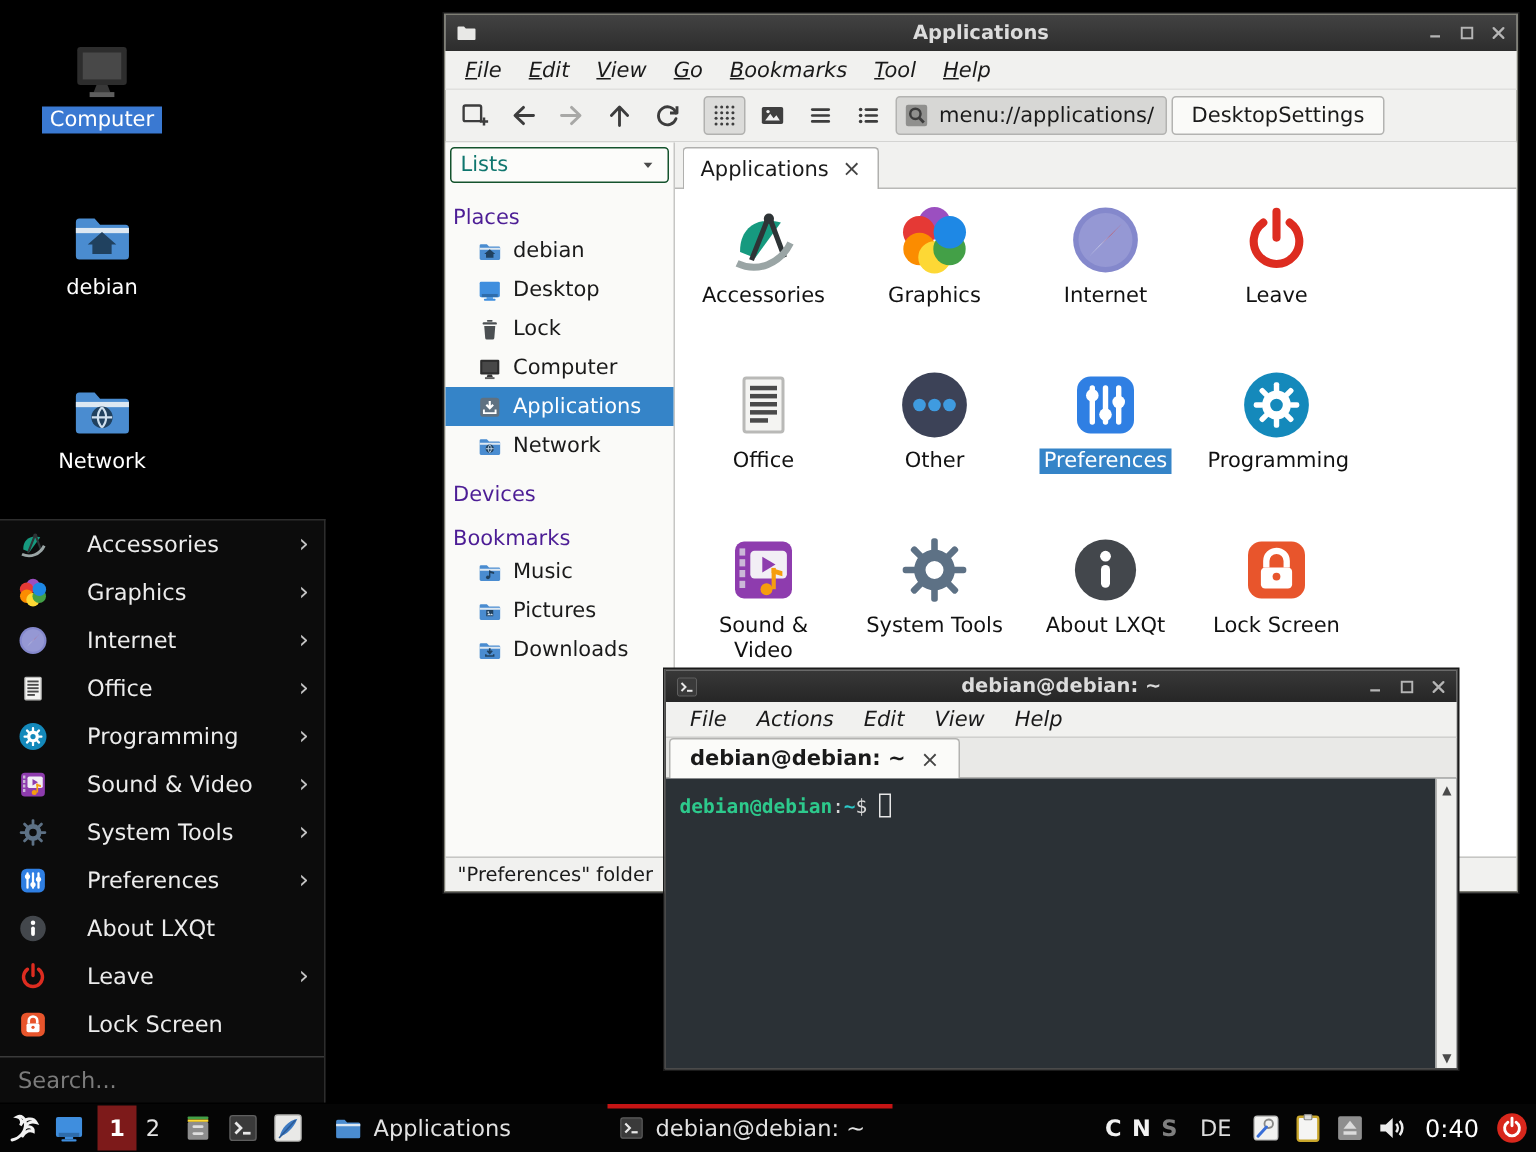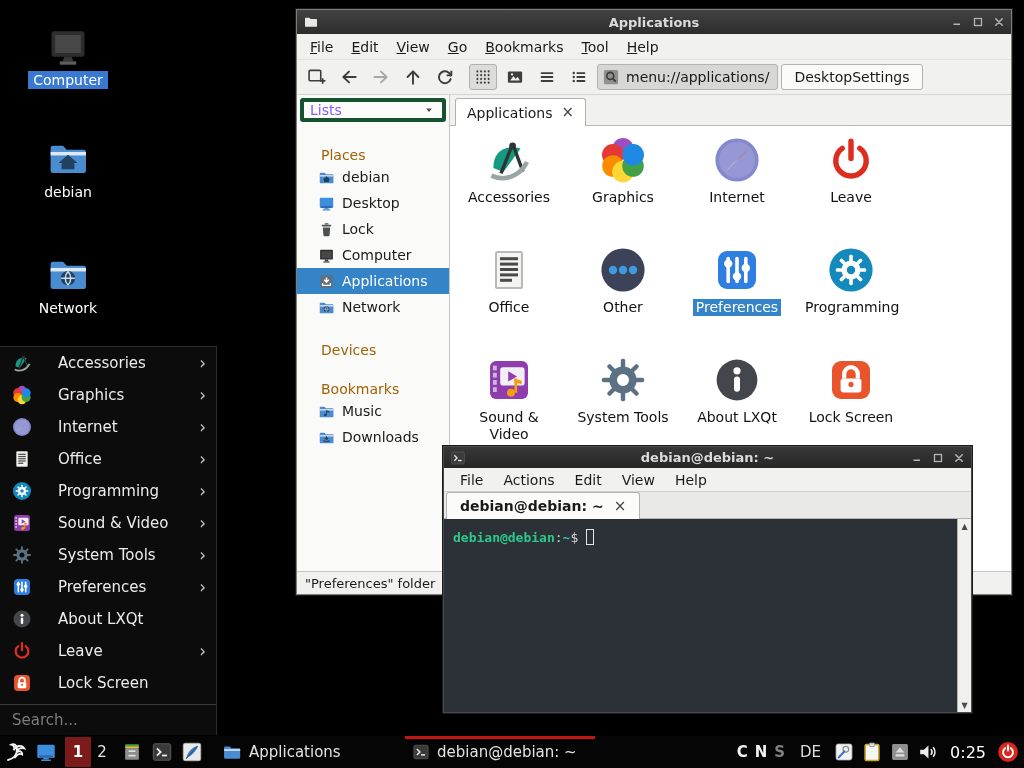--- a/index.html
+++ b/index.html
@@ -17,36 +17,36 @@
 .dicon .dlabel { margin-top:3px; font-size:14px; color:#fff; padding:1px 5px; }
 .dicon .dlabel.sel { background:#3a79d2; }
 
 
 .window { position:absolute; background:#f1f1ef; border:1px solid #7f7f75; outline:1px solid #1a1a1a; display:flex; flex-direction:column; }
 .titlebar { height:24px; background:linear-gradient(#424242,#2d2d2d); display:flex; align-items:center; padding:0 6px; position:relative; flex:0 0 auto; }
 .titlebar .title { position:absolute; left:0; right:0; text-align:center; color:#dcdcdc; font-weight:bold; font-size:13px; }
 .winbtns { margin-left:auto; display:flex; gap:9px; align-items:center; z-index:2; }
 .winbtn { width:12px; height:12px; color:#b5b5b5; }
 .menubar { display:flex; align-items:center; background:#f1f1ef; font-size:14px; color:#1a1a1a; flex:0 0 auto; }
-.mi { padding:0 9px; }
+.mi { padding:0 9px;font-style:italic; }
 
 
 #fm { left:296px; top:9px; width:716px; height:586px; }
 #fm .menubar { height:26px; padding-left:4px; border-bottom:1px solid #e0e0de; }
 .toolbar { height:35px; display:flex; align-items:center; padding:0 6px; gap:4px; border-bottom:1px solid #d4d4d2; flex:0 0 auto; }
 .tbtn { width:28px; height:26px; display:flex; align-items:center; justify-content:center; }
 .tbtn.pressed { background:#dcdcda; border:1px solid #b1b1af; border-radius:3px; }
 .pathwrap { display:flex; align-items:flex-end; margin-left:0; }
 .pathseg { height:26px; display:flex; align-items:center; gap:6px; background:#d7d7d5; border:1px solid #b3b3b1; border-radius:3px; padding:0 8px 0 4px; font-size:14px; color:#1a1a1a; }
 .pathbtn { height:26px; display:flex; align-items:center; justify-content:center; background:#fafaf8; border:1px solid #b3b3b1; border-radius:3px; padding:0 12px; font-size:14px; margin-left:3px; color:#1a1a1a; }
 .fmbody { flex:1; display:flex; min-height:0; }
 .sidebar { width:153px; background:#fafaf8; border-right:1px solid #c6c6c4; display:flex; flex-direction:column; }
-.combo { margin:3px; height:24px; background:#fcfcfa; border:4px solid #14532d; border-radius:3px; display:flex; align-items:center; font-size:14px; padding:0 6px; color:#8b5cf6;gap:47px; }
+.combo { margin:3px; height:24px; background:#fcfcfa; border:1px solid #14532d; border-radius:3px; display:flex; align-items:center; font-size:14px; padding:0 6px; color:#0f766e;gap:47px; }
 .combo .arr { margin-left:auto; width:14px; height:14px; }
-.sideheader { height:19px; font-size:14px; color:#a16207; padding-left:24px; display:flex; align-items:center; margin-top:20px; }
+.sideheader { height:19px; font-size:14px; color:#4c1d95; padding-left:5px; display:flex; align-items:center; margin-top:10px; }
 .srow { height:26px; display:flex; align-items:center; padding-left:21px; gap:7px; font-size:14px; color:#1a1a1a; }
 .srow.sel { background:#3584c8; color:#fff; }
 .mainview { flex:1; display:flex; flex-direction:column; background:#fff; min-width:0; }
 .tabbar { height:31px; background:#f1f1ef; border-bottom:1px solid #b9b9b7; display:flex; align-items:flex-end; padding-left:5px; flex:0 0 auto; }
 .tab { height:28px; background:#fff; border:1px solid #b0b0ae; border-bottom:none; border-radius:3px 3px 0 0; display:flex; align-items:center; gap:9px; padding:0 11px; font-size:14px; margin-bottom:-1px; color:#1a1a1a; }
 .tab .tclose { color:#444; font-size:15px; line-height:1; }
 .icongrid { flex:1; display:grid; grid-template-columns:repeat(4,114px); grid-auto-rows:110px; padding:6px 0 0 2px; overflow:hidden; }
 .cell { display:flex; flex-direction:column; align-items:center; padding-top:4px; }
 .cell .clabel { margin-top:5px; font-size:14px; line-height:17px; text-align:center; max-width:92px; color:#111; }
 .cell .clabel.sel { background:#3584c8; color:#fff; padding:0 3px; }
@@ -357,20 +357,32 @@
               <path d="M11.3 10.4 l4.8 1.3 v2 l-4.8 -1.3 Z" fill="#20415f"></path>
             </svg>
           </span>
           <span>Music</span>
         </div>
       <div class="srow">
           <span class="ic i17">
             <svg viewBox="0 0 24 24">
               <path d="M2.5 6.6 a1.3 1.3 0 0 1 1.3 -1.3 h5.5 l2 2.2 h9.2 a1.3 1.3 0 0 1 1.3 1.3 v10.1 a1.3 1.3 0 0 1 -1.3 1.3 H3.8 a1.3 1.3 0 0 1 -1.3 -1.3 Z" fill="#4a8cd0"></path>
               <rect x="2.5" y="8.7" width="19.3" height="1.9" fill="#dde8f2"></rect>
+              <rect x="8.7" y="10.9" width="6.6" height="5.8" rx="0.5" fill="#20415f"></rect>
+              <circle cx="10.6" cy="12.8" r="0.85" fill="#cfe0ef"></circle>
+              <path d="M9.4 15.8 l1.9 -2.1 1.4 1.5 1.1 -1.2 1.5 1.8 Z" fill="#cfe0ef"></path>
+            </svg>
+          </span>
+          <span>Pictures</span>
+        </div>
+      <div class="srow">
+          <span class="ic i17">
+            <svg viewBox="0 0 24 24">
+              <path d="M2.5 6.6 a1.3 1.3 0 0 1 1.3 -1.3 h5.5 l2 2.2 h9.2 a1.3 1.3 0 0 1 1.3 1.3 v10.1 a1.3 1.3 0 0 1 -1.3 1.3 H3.8 a1.3 1.3 0 0 1 -1.3 -1.3 Z" fill="#4a8cd0"></path>
+              <rect x="2.5" y="8.7" width="19.3" height="1.9" fill="#dde8f2"></rect>
               <path d="M12 10.2 V14.4 M9.7 12.5 L12 15 L14.3 12.5" stroke="#20415f" stroke-width="1.6" fill="none"></path>
               <path d="M8.3 15.7 V17.5 H15.7 V15.7" stroke="#20415f" stroke-width="1.4" fill="none"></path>
             </svg>
           </span>
           <span>Downloads</span>
         </div>
     </div>
     <div class="mainview">
       <div class="tabbar">
         <div class="tab">
@@ -850,21 +862,21 @@
           <rect x="6.8" y="14.6" width="10.4" height="2.8" fill="#dcdcdc"></rect>
         </svg>
       </span>
     <span class="ic i22">
         <svg viewBox="0 0 24 24">
           <path d="M3.5 9.5 H7.5 L12.5 4.8 V19.2 L7.5 14.5 H3.5 Z" fill="#ececec"></path>
           <path d="M15 9 a4.4 4.4 0 0 1 0 6" fill="none" stroke="#ececec" stroke-width="1.9"></path>
           <path d="M17.6 6.8 a8 8 0 0 1 0 10.4" fill="none" stroke="#ececec" stroke-width="1.9"></path>
         </svg>
       </span>
-    <span class="clock">0:25</span>
+    <span class="clock">0:40</span>
     <span class="ic i22">
         <svg viewBox="0 0 24 24">
           <circle cx="12" cy="12" r="10.8" fill="#d8271c"></circle>
           <path d="M9 7.8 a5.4 5.4 0 1 0 6 0" fill="none" stroke="#fff" stroke-width="2.1" stroke-linecap="round"></path>
           <path d="M12 4.8 V10.4" stroke="#fff" stroke-width="2.1" stroke-linecap="round"></path>
         </svg>
       </span>
   </span>
 </div>
 

